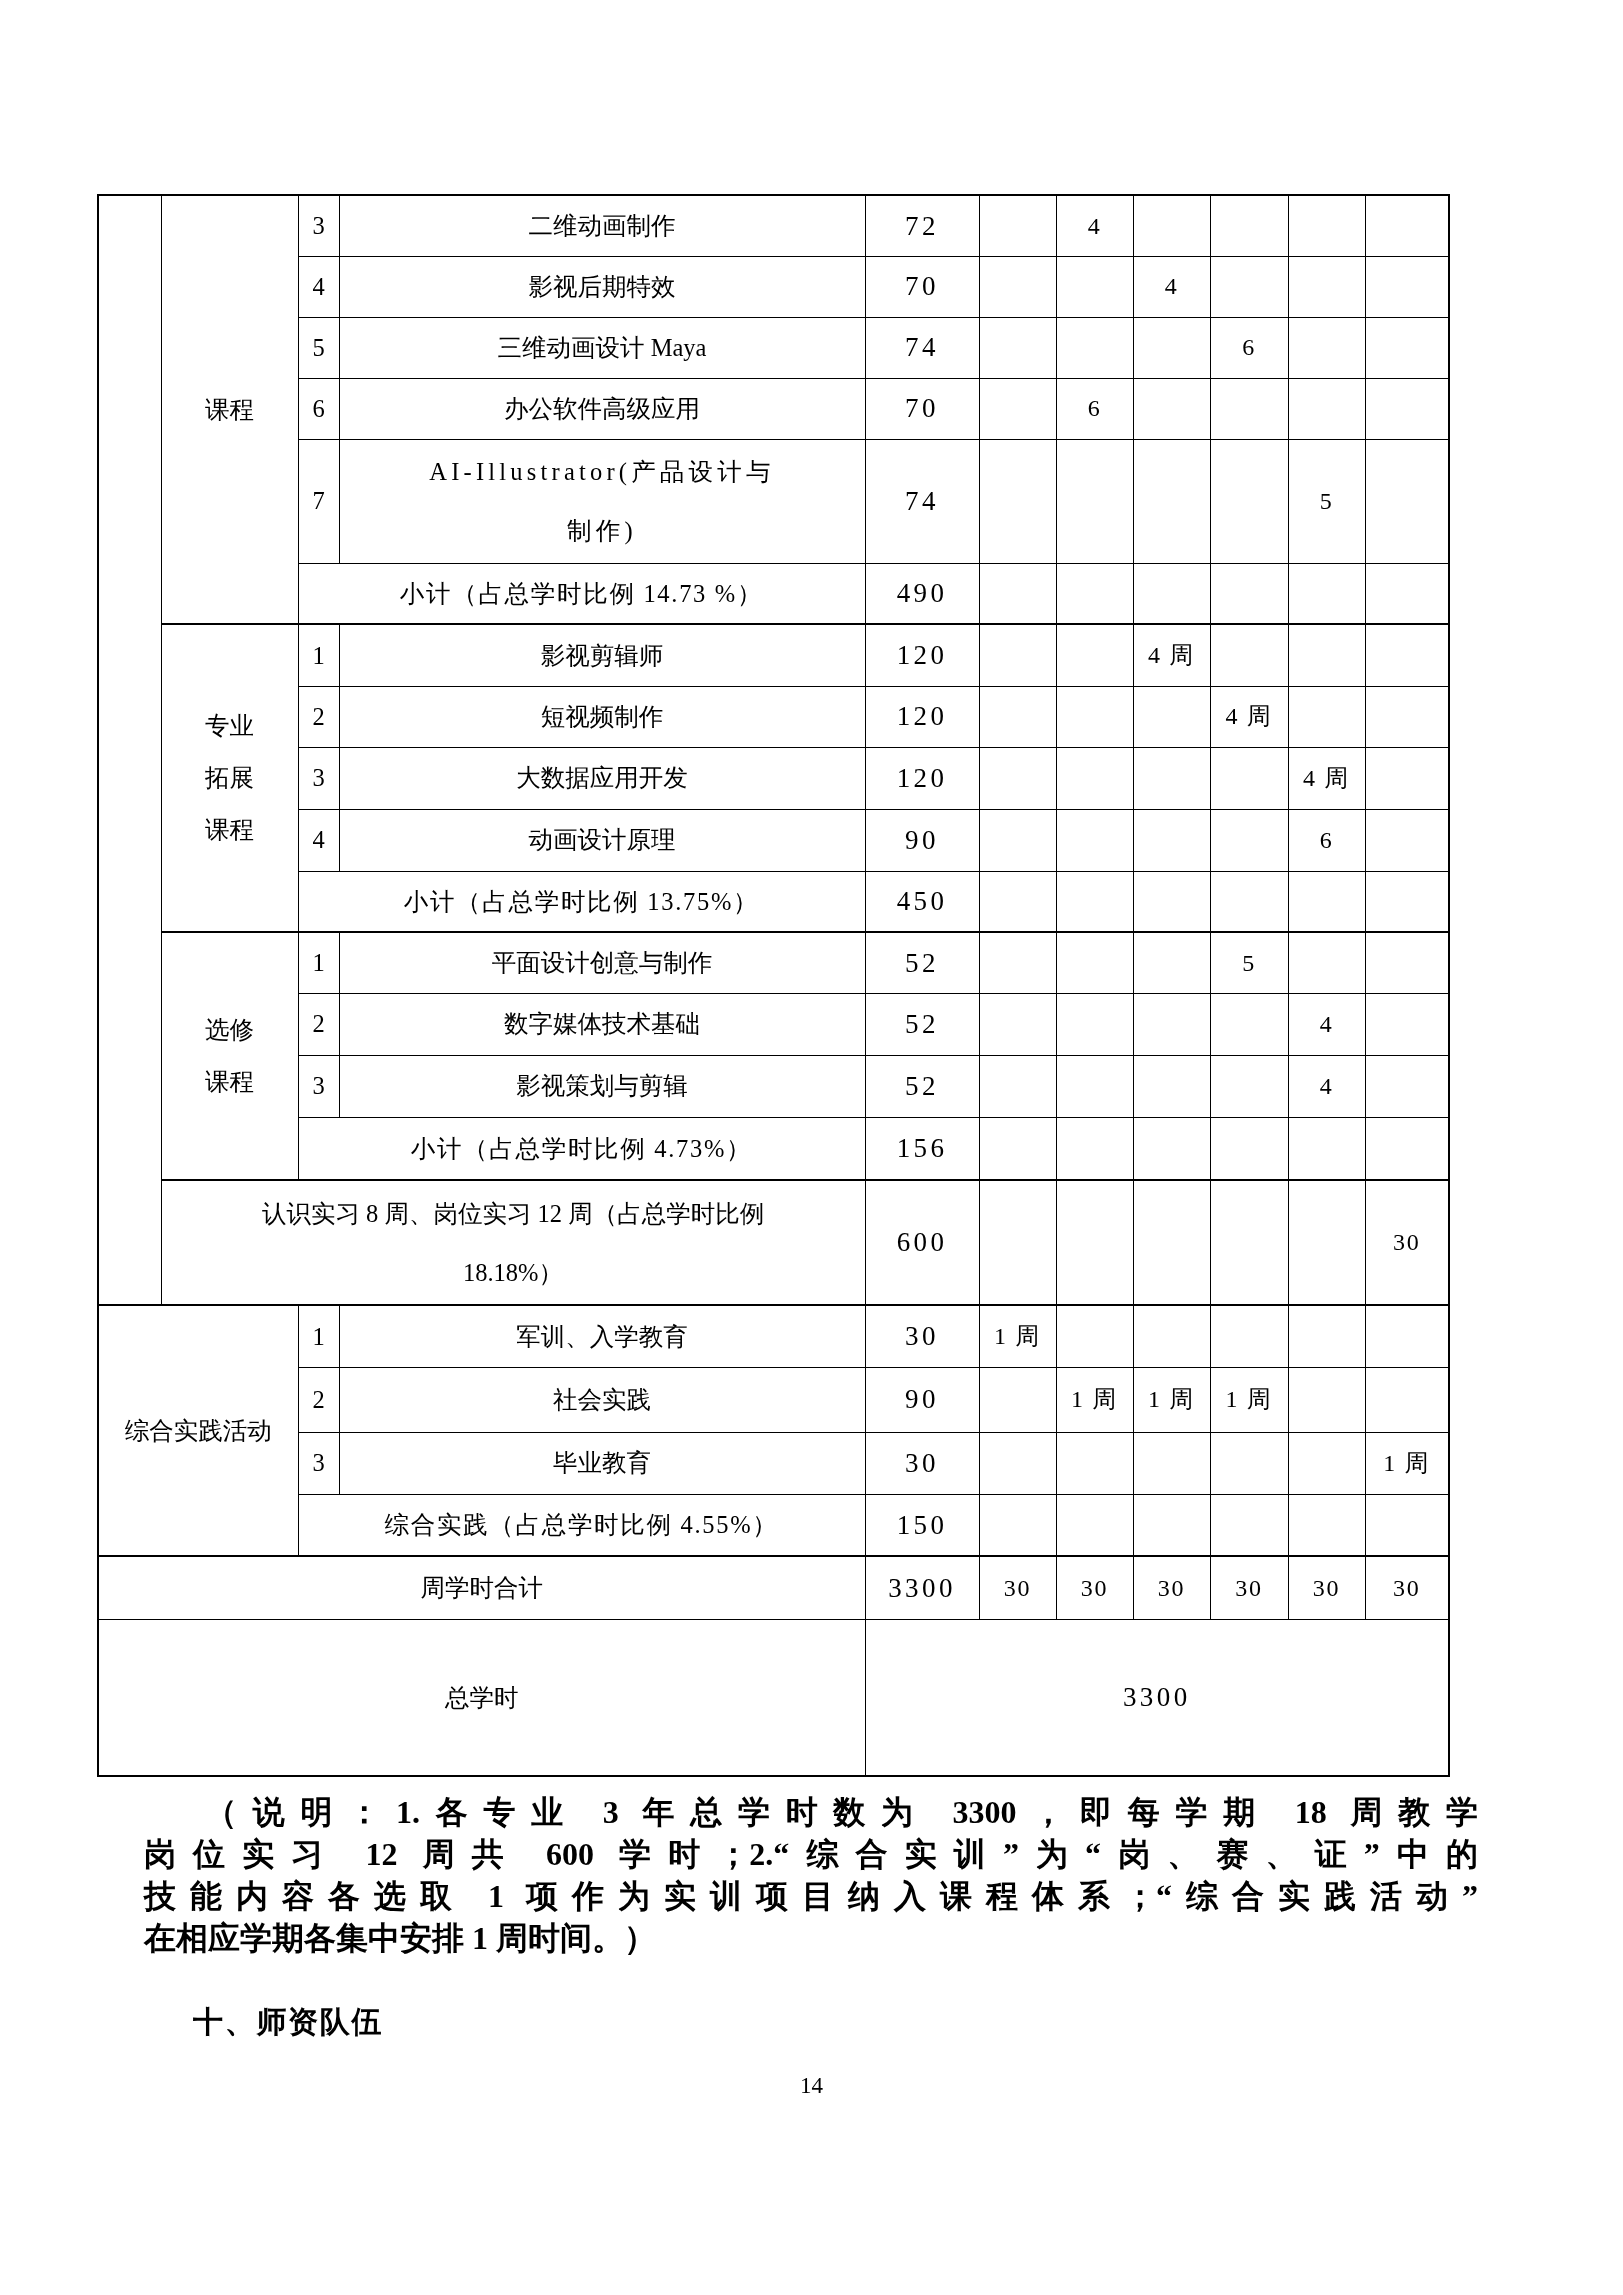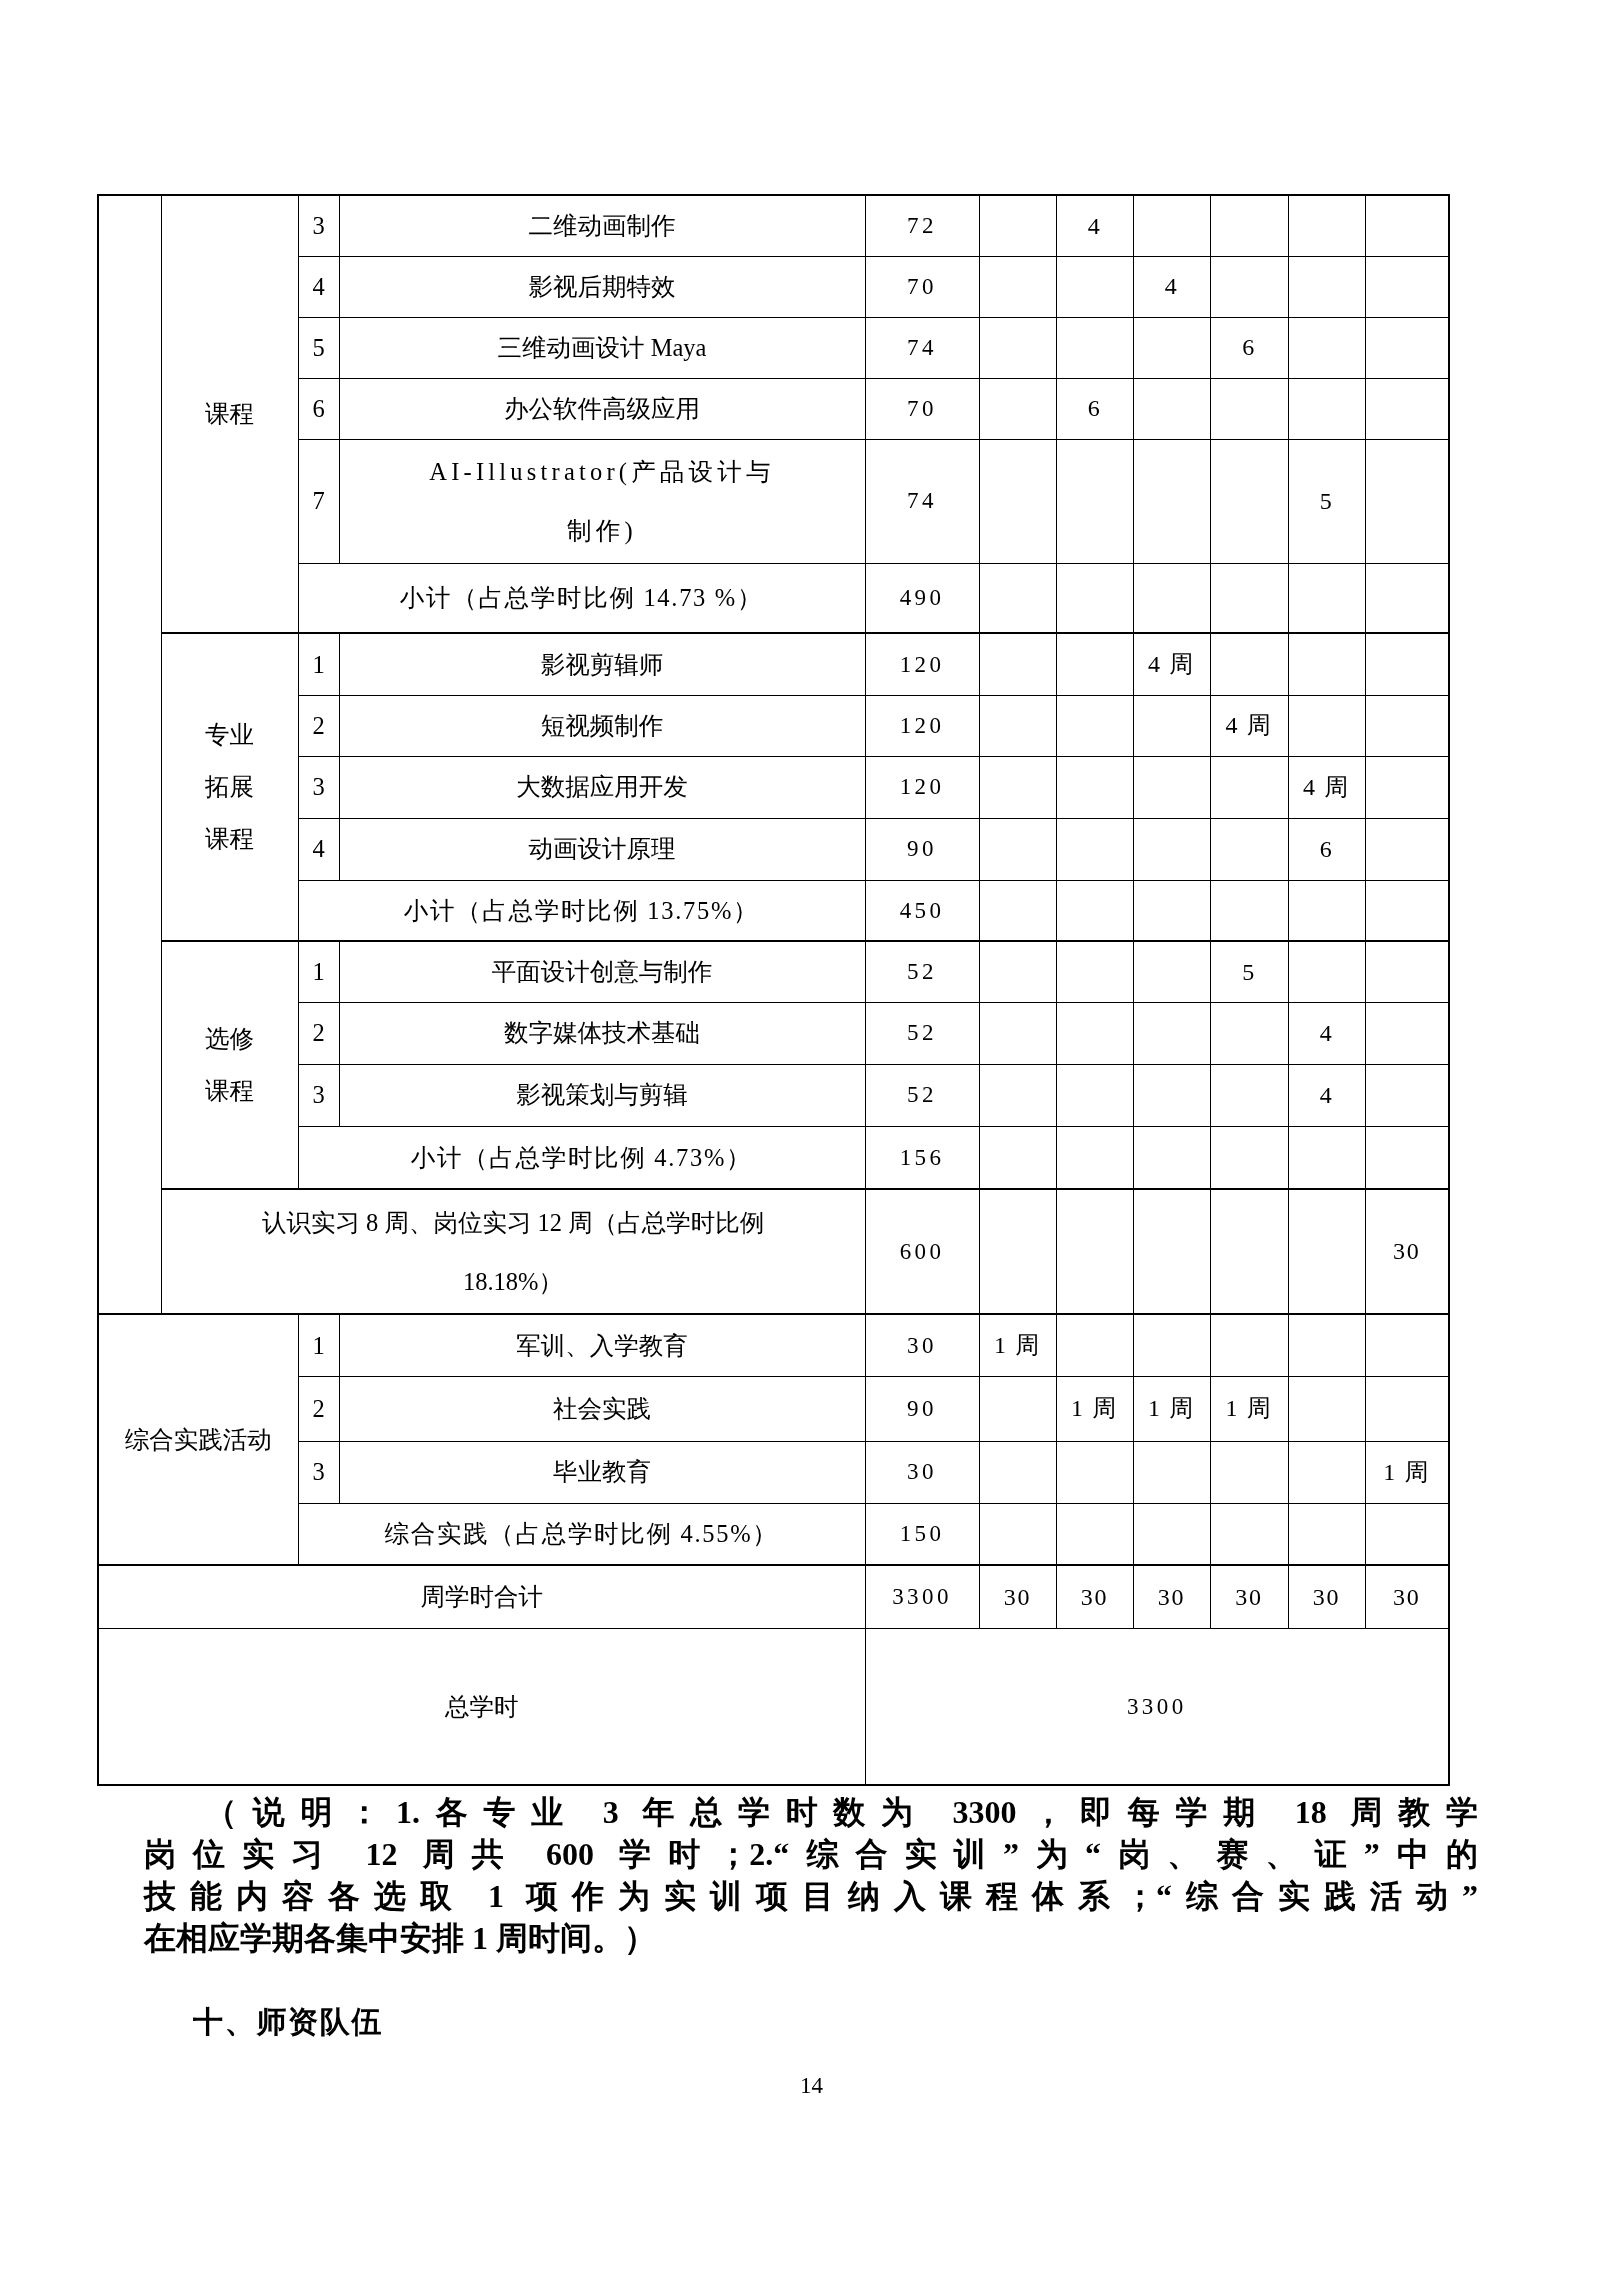--- a/index.html
+++ b/index.html
@@ -17,21 +17,21 @@
   }
   table.sched td{
     border:0.8px solid #000;
     text-align:center;vertical-align:middle;
     padding:0;overflow:hidden;
     line-height:1.35;
   }
   tr.r-dot td{border-top:1.7px dotted #000;}
   tr.r-thick td{border-top:2.1px solid #000;}
   tr.r-xthick td{border-top:2.5px solid #000;}
-  td.numcell{letter-spacing:3.4px;font-size:23px;}
+  td.numcell{letter-spacing:3.4px;font-size:27px;}
   td.sem{letter-spacing:1.7px;font-size:24px;}
   td.cat-top{vertical-align:top;padding-top:8.5px;}
   td.stack div{line-height:52px;}
   td.twoline div{line-height:59px;}
   td.latin-wide{letter-spacing:4.2px;}
   td.subtotal-label{letter-spacing:1.7px;}
   
   .note{
     position:absolute;left:144px;top:1791px;width:1334px;
     font-size:32px;line-height:42px;font-weight:bold;
@@ -131,21 +131,21 @@
     </td>
     <td class="numcell">74</td>
     <td class="sem"></td>
     <td class="sem"></td>
     <td class="sem"></td>
     <td class="sem"></td>
     <td class="sem">5</td>
     <td class="sem"></td>
   </tr>
 
-  <tr class="r-dot" style="height:70px">
+  <tr class="r-dot" style="height:61px">
     <td colspan="2" class="subtotal-label">小计（占总学时比例 14.73 %）</td>
     <td class="numcell">490</td>
     <td class="sem"></td>
     <td class="sem"></td>
     <td class="sem"></td>
     <td class="sem"></td>
     <td class="sem"></td>
     <td class="sem"></td>
   </tr>
 

